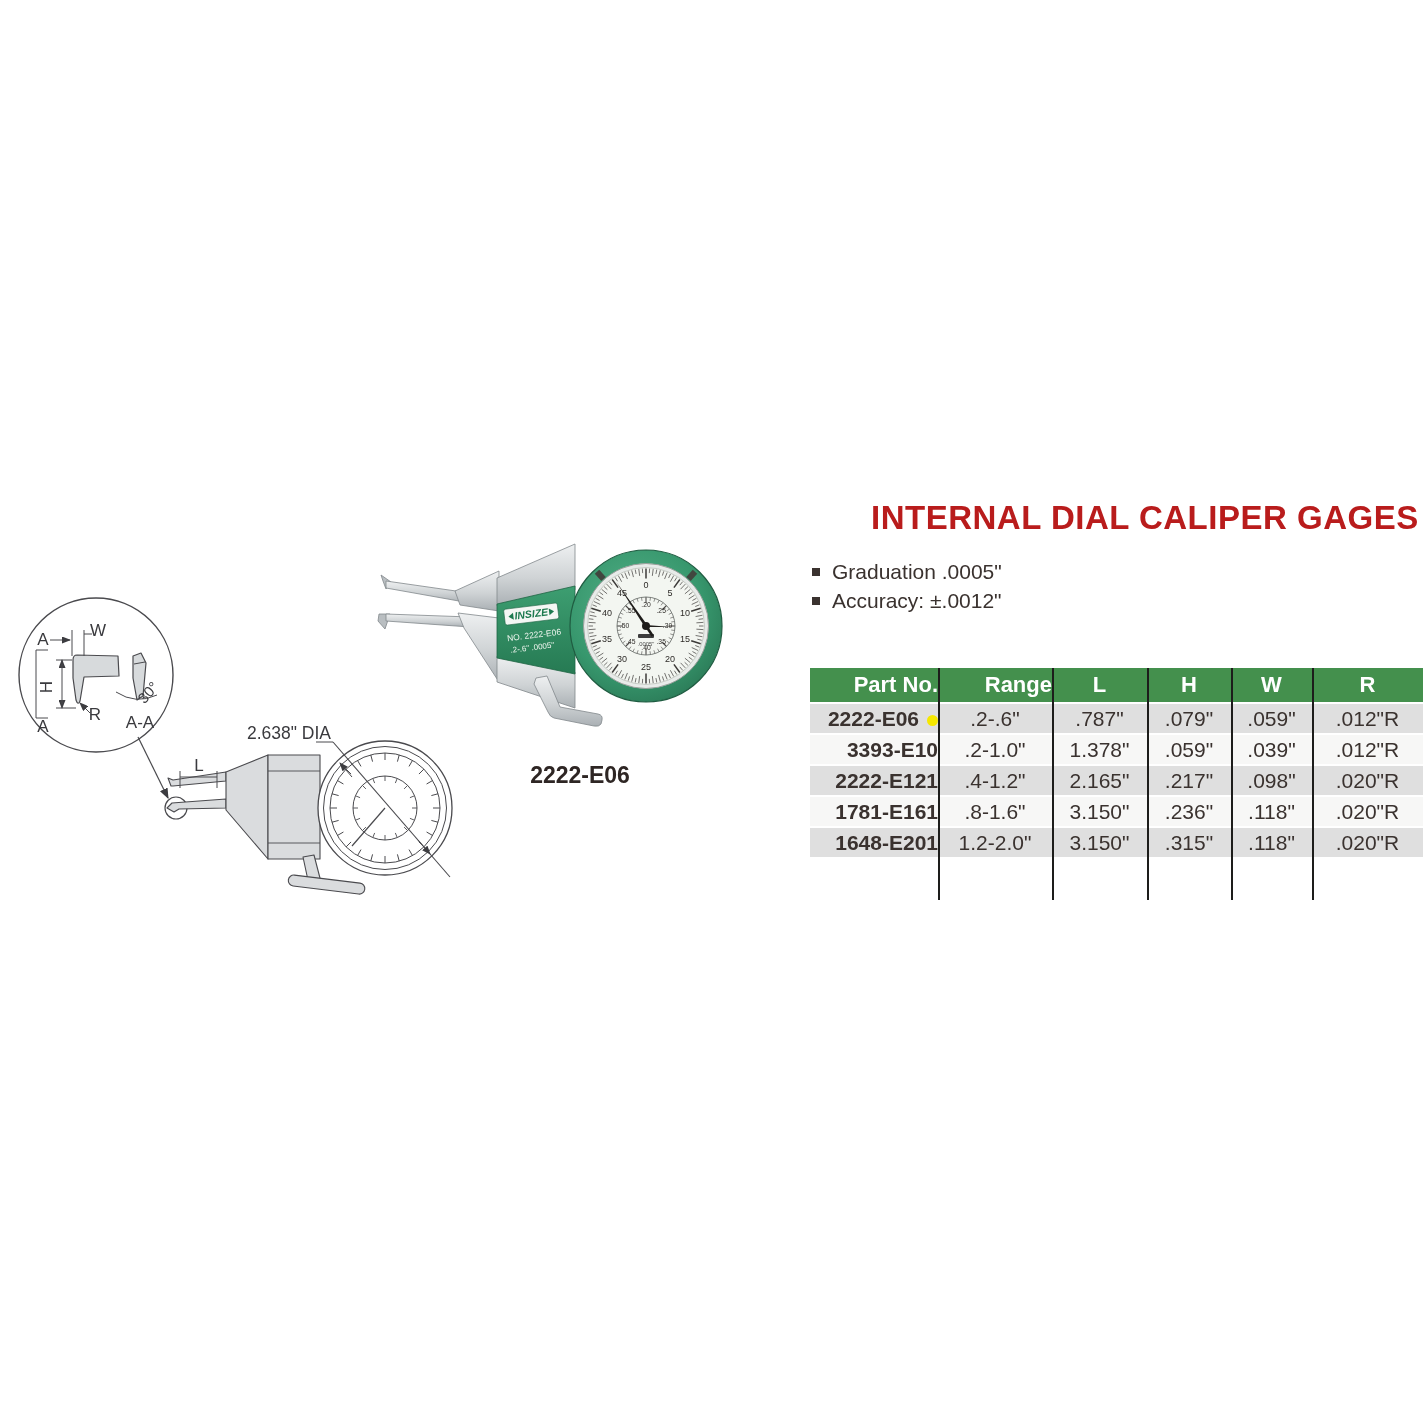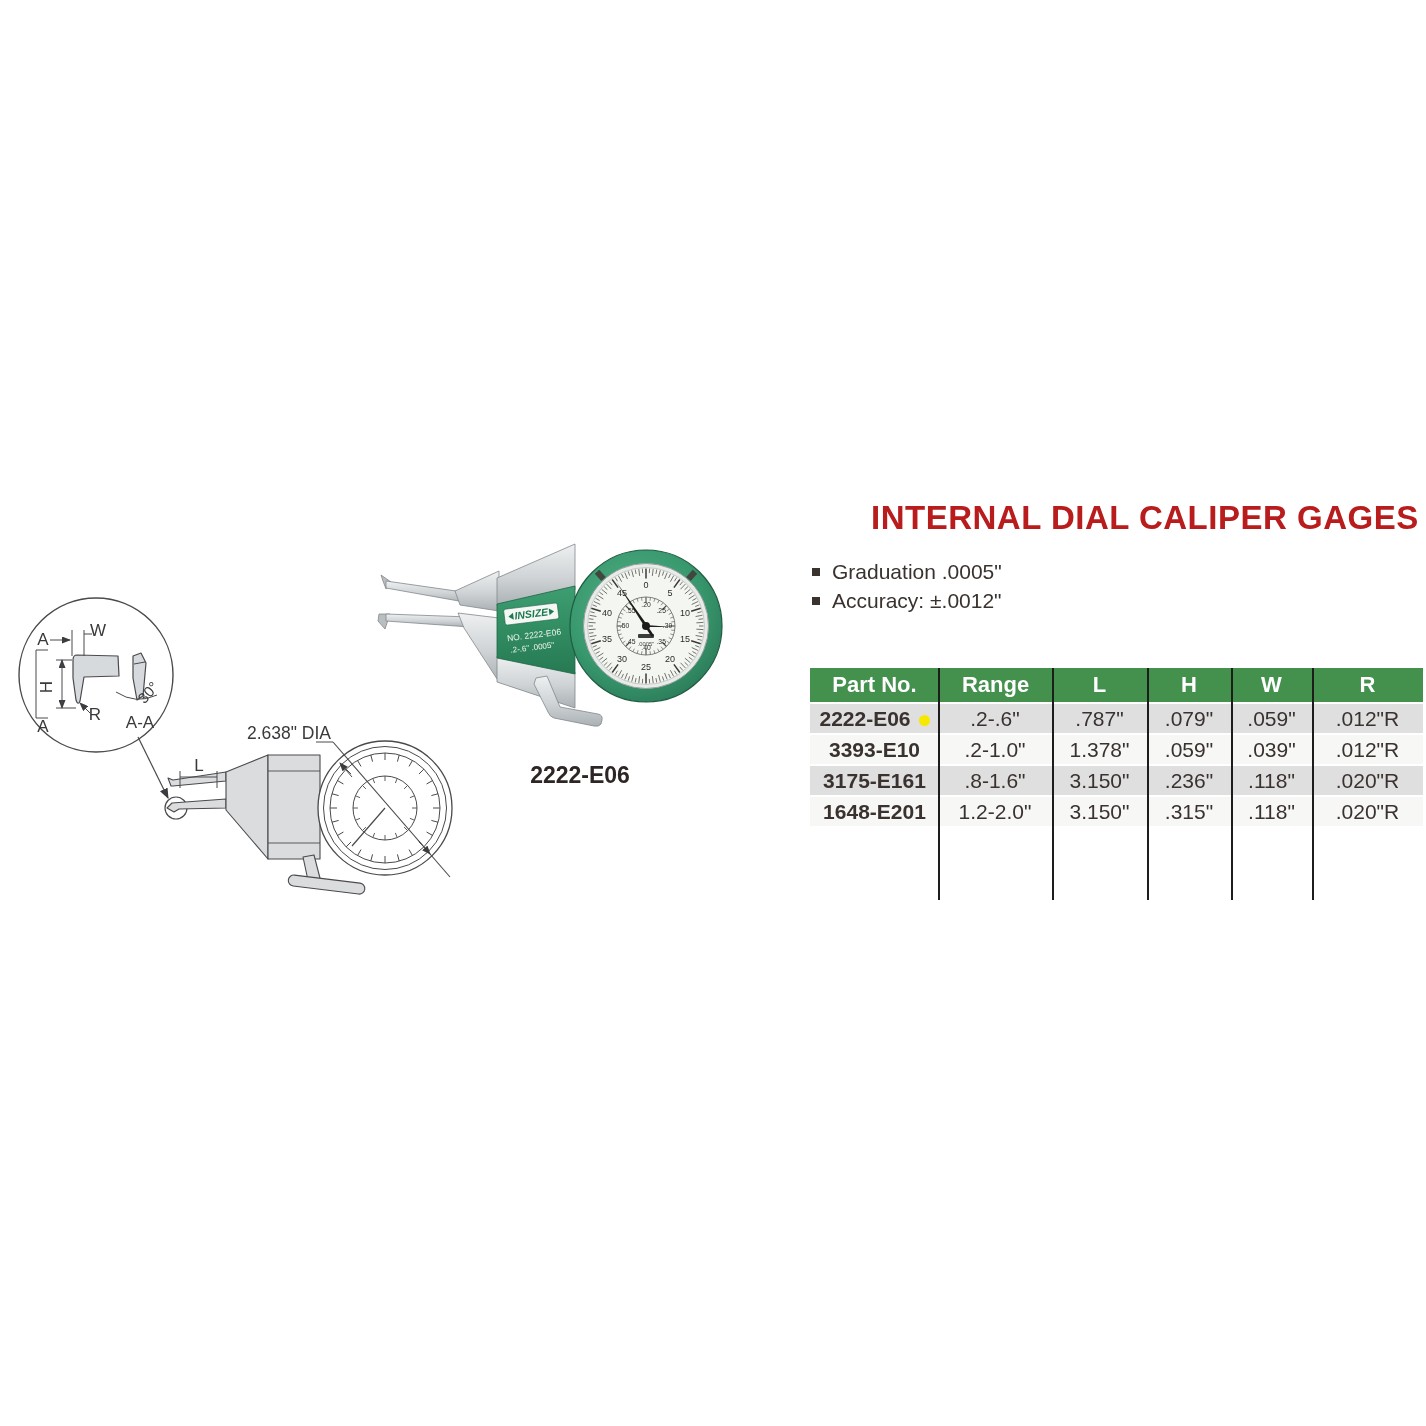--- a/index.html
+++ b/index.html
@@ -9,21 +9,21 @@
   .page-title{position:absolute;left:871px;top:477px;font-size:33px;font-weight:bold;
               color:#b91c1c;letter-spacing:.5px;white-space:nowrap;}
   .specs{position:absolute;left:810px;top:560px;list-style:none;margin:0;padding:0;}
   .specs li{display:flex;align-items:flex-start;height:29px;font-size:21px;color:#3a322f;}
   .specs .sq{width:8px;height:8px;background:#3a322f;margin:8px 12px 0 2px;flex:none;}
   .tablewrap{position:absolute;left:810px;top:668px;width:613px;}
   table.parts{border-collapse:collapse;width:613px;table-layout:fixed;}
   table.parts th{height:34px;background:#44904d;color:#ffffff;font-size:22px;font-weight:bold;
                  text-align:center;padding:0;}
   table.parts th.al,
-  table.parts td.al{text-align:center;padding-left:1px;}
+  table.parts td.al{text-align:right;padding-left:1px;}
   table.parts td{height:29px;font-size:21px;color:#3a322f;text-align:center;padding:0;
                  line-height:29px;white-space:nowrap;}
   table.parts tbody tr{border-top:2px solid #ffffff;}
   table.parts tbody tr:nth-child(odd){background:#dfdfdf;}
   table.parts tbody tr:nth-child(even){background:#f7f7f6;}
   td.part{font-weight:bold;}
   .dot{display:inline-block;width:11px;height:11px;border-radius:50%;background:#f6e800;
        margin-left:8px;vertical-align:middle;}
   .tbl-divider{position:absolute;top:0;height:232px;width:2px;background:#1d1d1b;}
   .photo-caption{position:absolute;left:510px;top:762px;width:140px;text-align:center;
@@ -423,21 +423,29 @@
         </tr>
         <tr>
           <td class="al part">3393-E10</td>
           <td>.2-1.0"</td>
           <td>1.378"</td>
           <td>.059"</td>
           <td>.039"</td>
           <td>.012"R</td>
         </tr>
         <tr>
-          <td class="al part">3175-E161</td>
+          <td class="al part">2222-E121</td>
+          <td>.4-1.2"</td>
+          <td>2.165"</td>
+          <td>.217"</td>
+          <td>.098"</td>
+          <td>.020"R</td>
+        </tr>
+        <tr>
+          <td class="al part">1781-E161</td>
           <td>.8-1.6"</td>
           <td>3.150"</td>
           <td>.236"</td>
           <td>.118"</td>
           <td>.020"R</td>
         </tr>
         <tr>
           <td class="al part">1648-E201</td>
           <td>1.2-2.0"</td>
           <td>3.150"</td>

